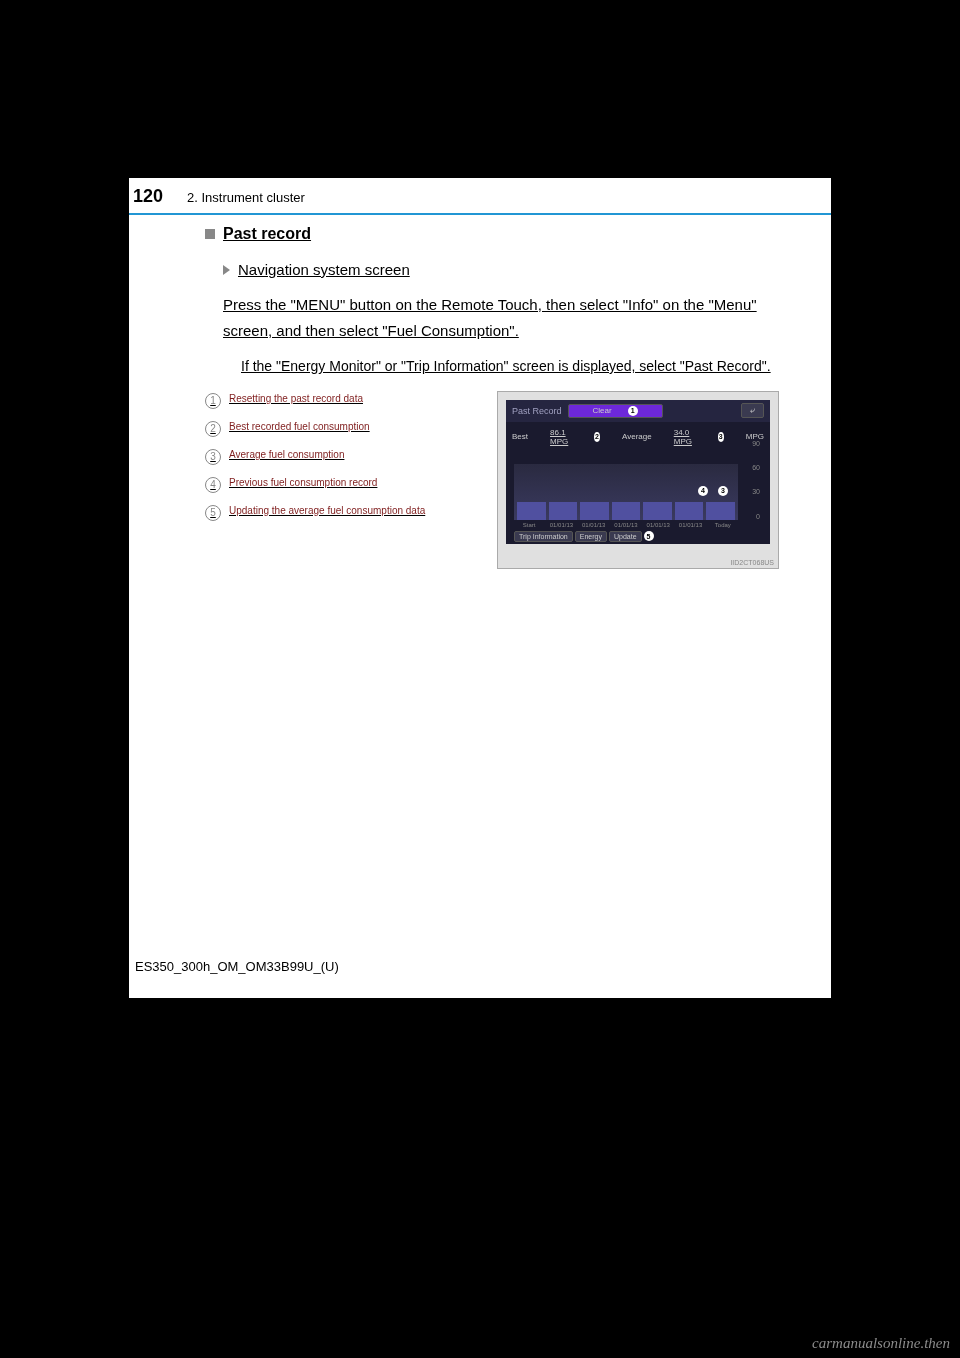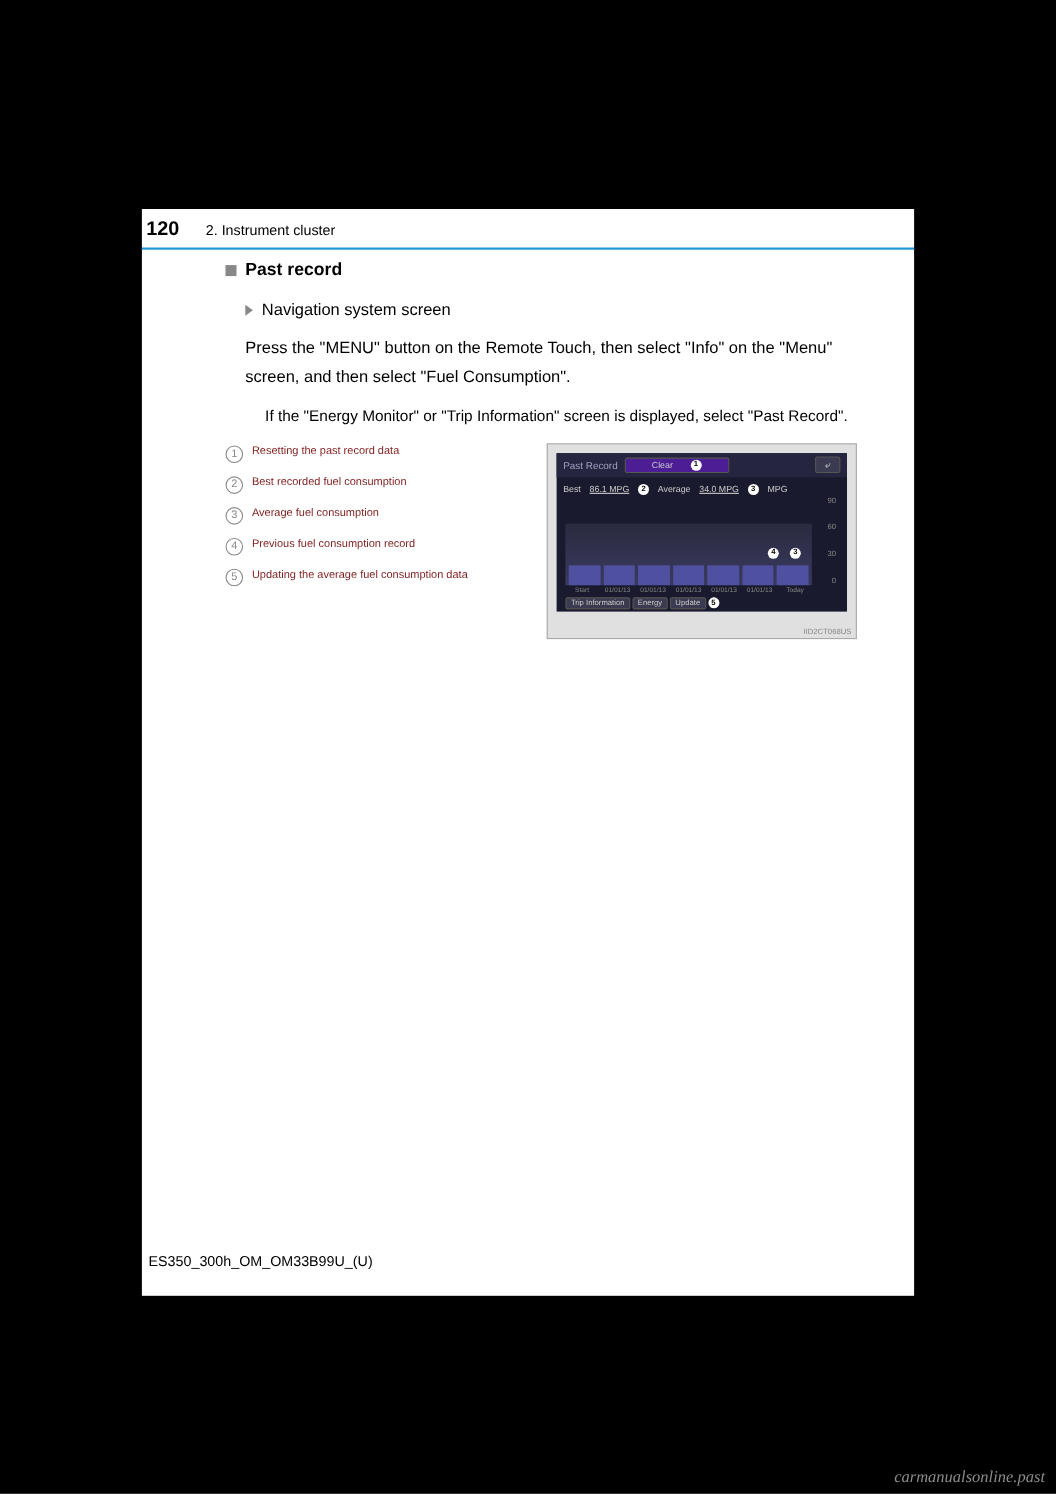--- a/index.html
+++ b/index.html
@@ -12,23 +12,23 @@
       background: #000;
       width: 960px;
       height: 1358px;
       font-family: "Helvetica Neue", Arial, sans-serif;
       position: relative;
     }
     
     .page {
       position: absolute;
       left: 129px;
-      top: 190px;
+      top: 178px;
       width: 702px;
-      height: 988px;
+      height: 820px;
       background: #fff;
     }
     
     .header-row {
       display: flex;
       align-items: baseline;
       padding-left: 4px;
       padding-top: 8px;
       gap: 24px;
     }
@@ -46,20 +46,21 @@
     }
     
     .blue-rule {
       height: 2px;
       background: #2196d4;
       margin-top: 6px;
     }
     
     .content {
       padding: 10px 48px 0 76px;
+      text-decoration: underline;
     }
     
     .heading-row {
       display: flex;
       align-items: center;
       gap: 8px;
       margin-bottom: 18px;
     }
     
     .gray-square {
@@ -186,21 +187,21 @@
       gap: 6px;
       position: relative;
     }
     
     .ss-title {
       color: #a0a0c0;
       font-size: 9px;
     }
     
     .ss-btn {
-      background: #4c1d95;
+      background: #6d28d9;
       border: 1px solid #555;
       border-radius: 2px;
       padding: 1px 24px;
       color: #ccc;
       font-size: 8px;
       display: inline-flex;
       align-items: center;
       gap: 16px;
     }
     
@@ -213,21 +214,21 @@
       padding: 1px 8px;
       color: #ccc;
       font-size: 9px;
     }
     
     .ss-values {
       padding: 6px;
       color: #ccc;
       font-size: 8px;
       display: flex;
-      gap: 8px;
+      gap: 22px;
       align-items: center;
     }
     
     .ss-label-white {
       width: 10px;
       height: 10px;
       background: #fff;
       border-radius: 50%;
       color: #000;
       display: inline-flex;
@@ -470,13 +471,13 @@
           <span class="img-code">IID2CT068US</span>
         </div>
       </div>
     </div>
 
   </div>
 
   <div class="doc-code">ES350_300h_OM_OM33B99U_(U)</div>
 </div>
 
-<div class="bottom-watermark">carmanualsonline.past</div>
+<div class="bottom-watermark">carmanualsonline.then</div>
 
 </body></html>

